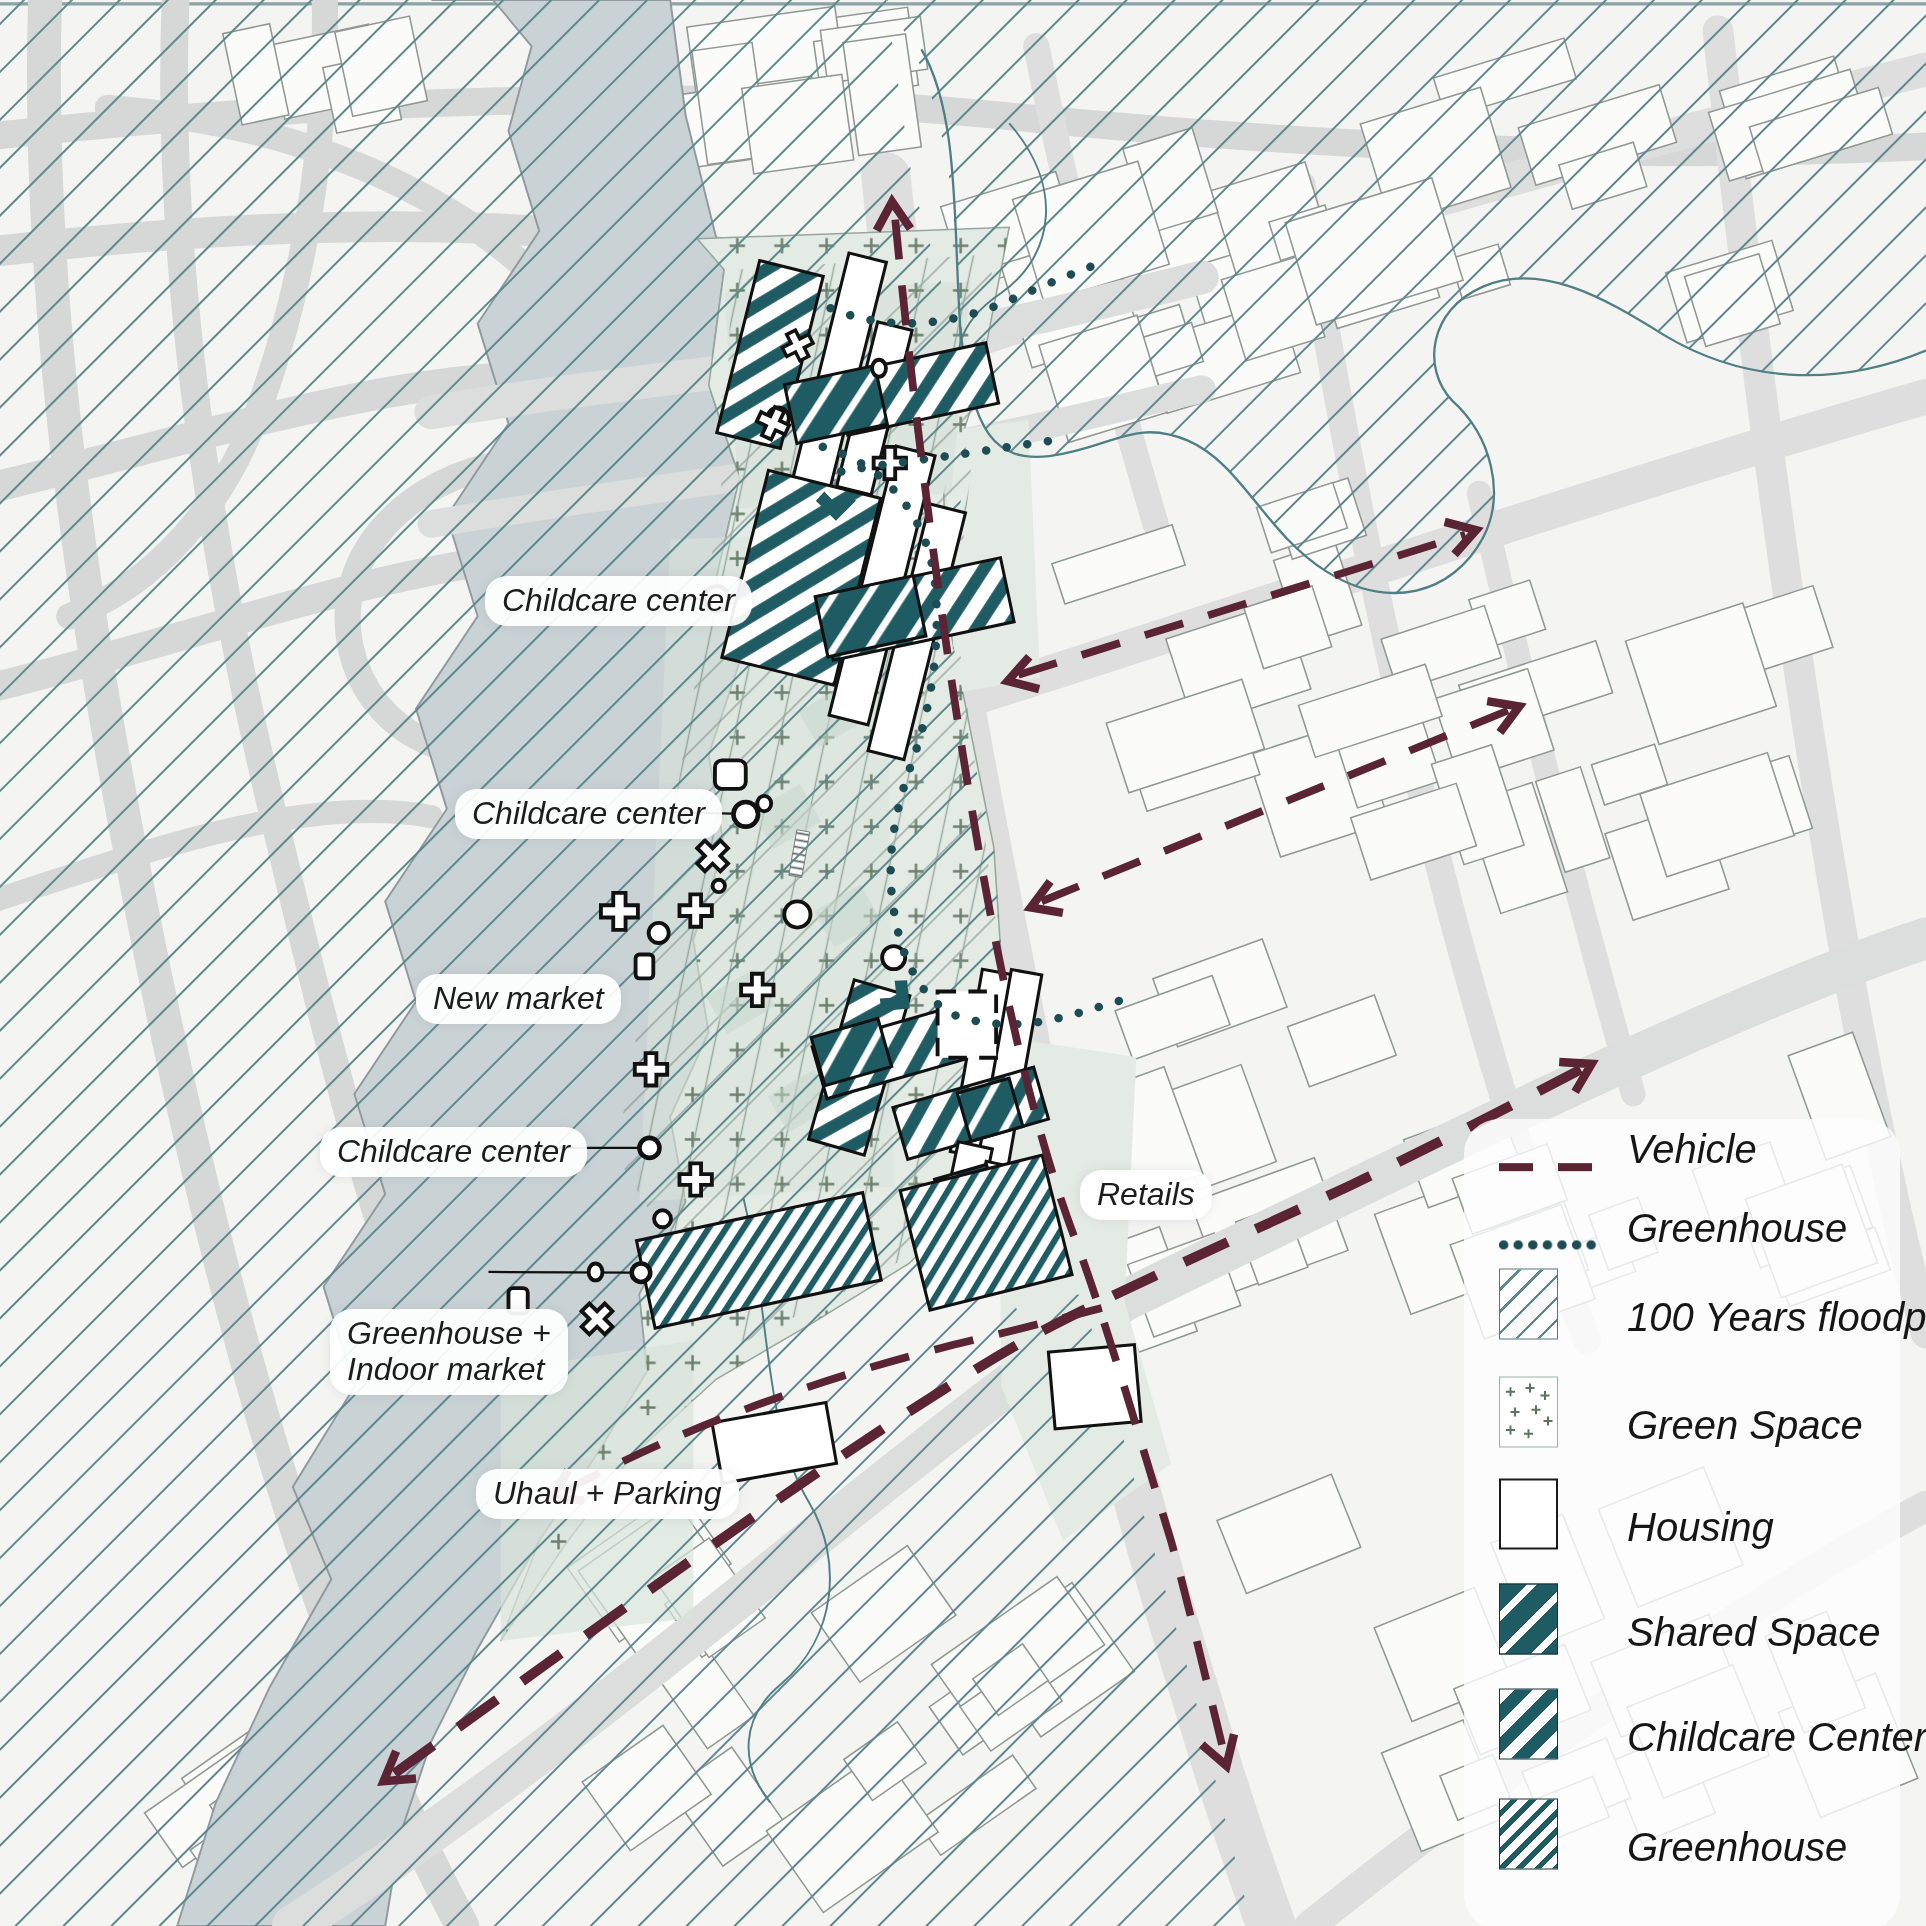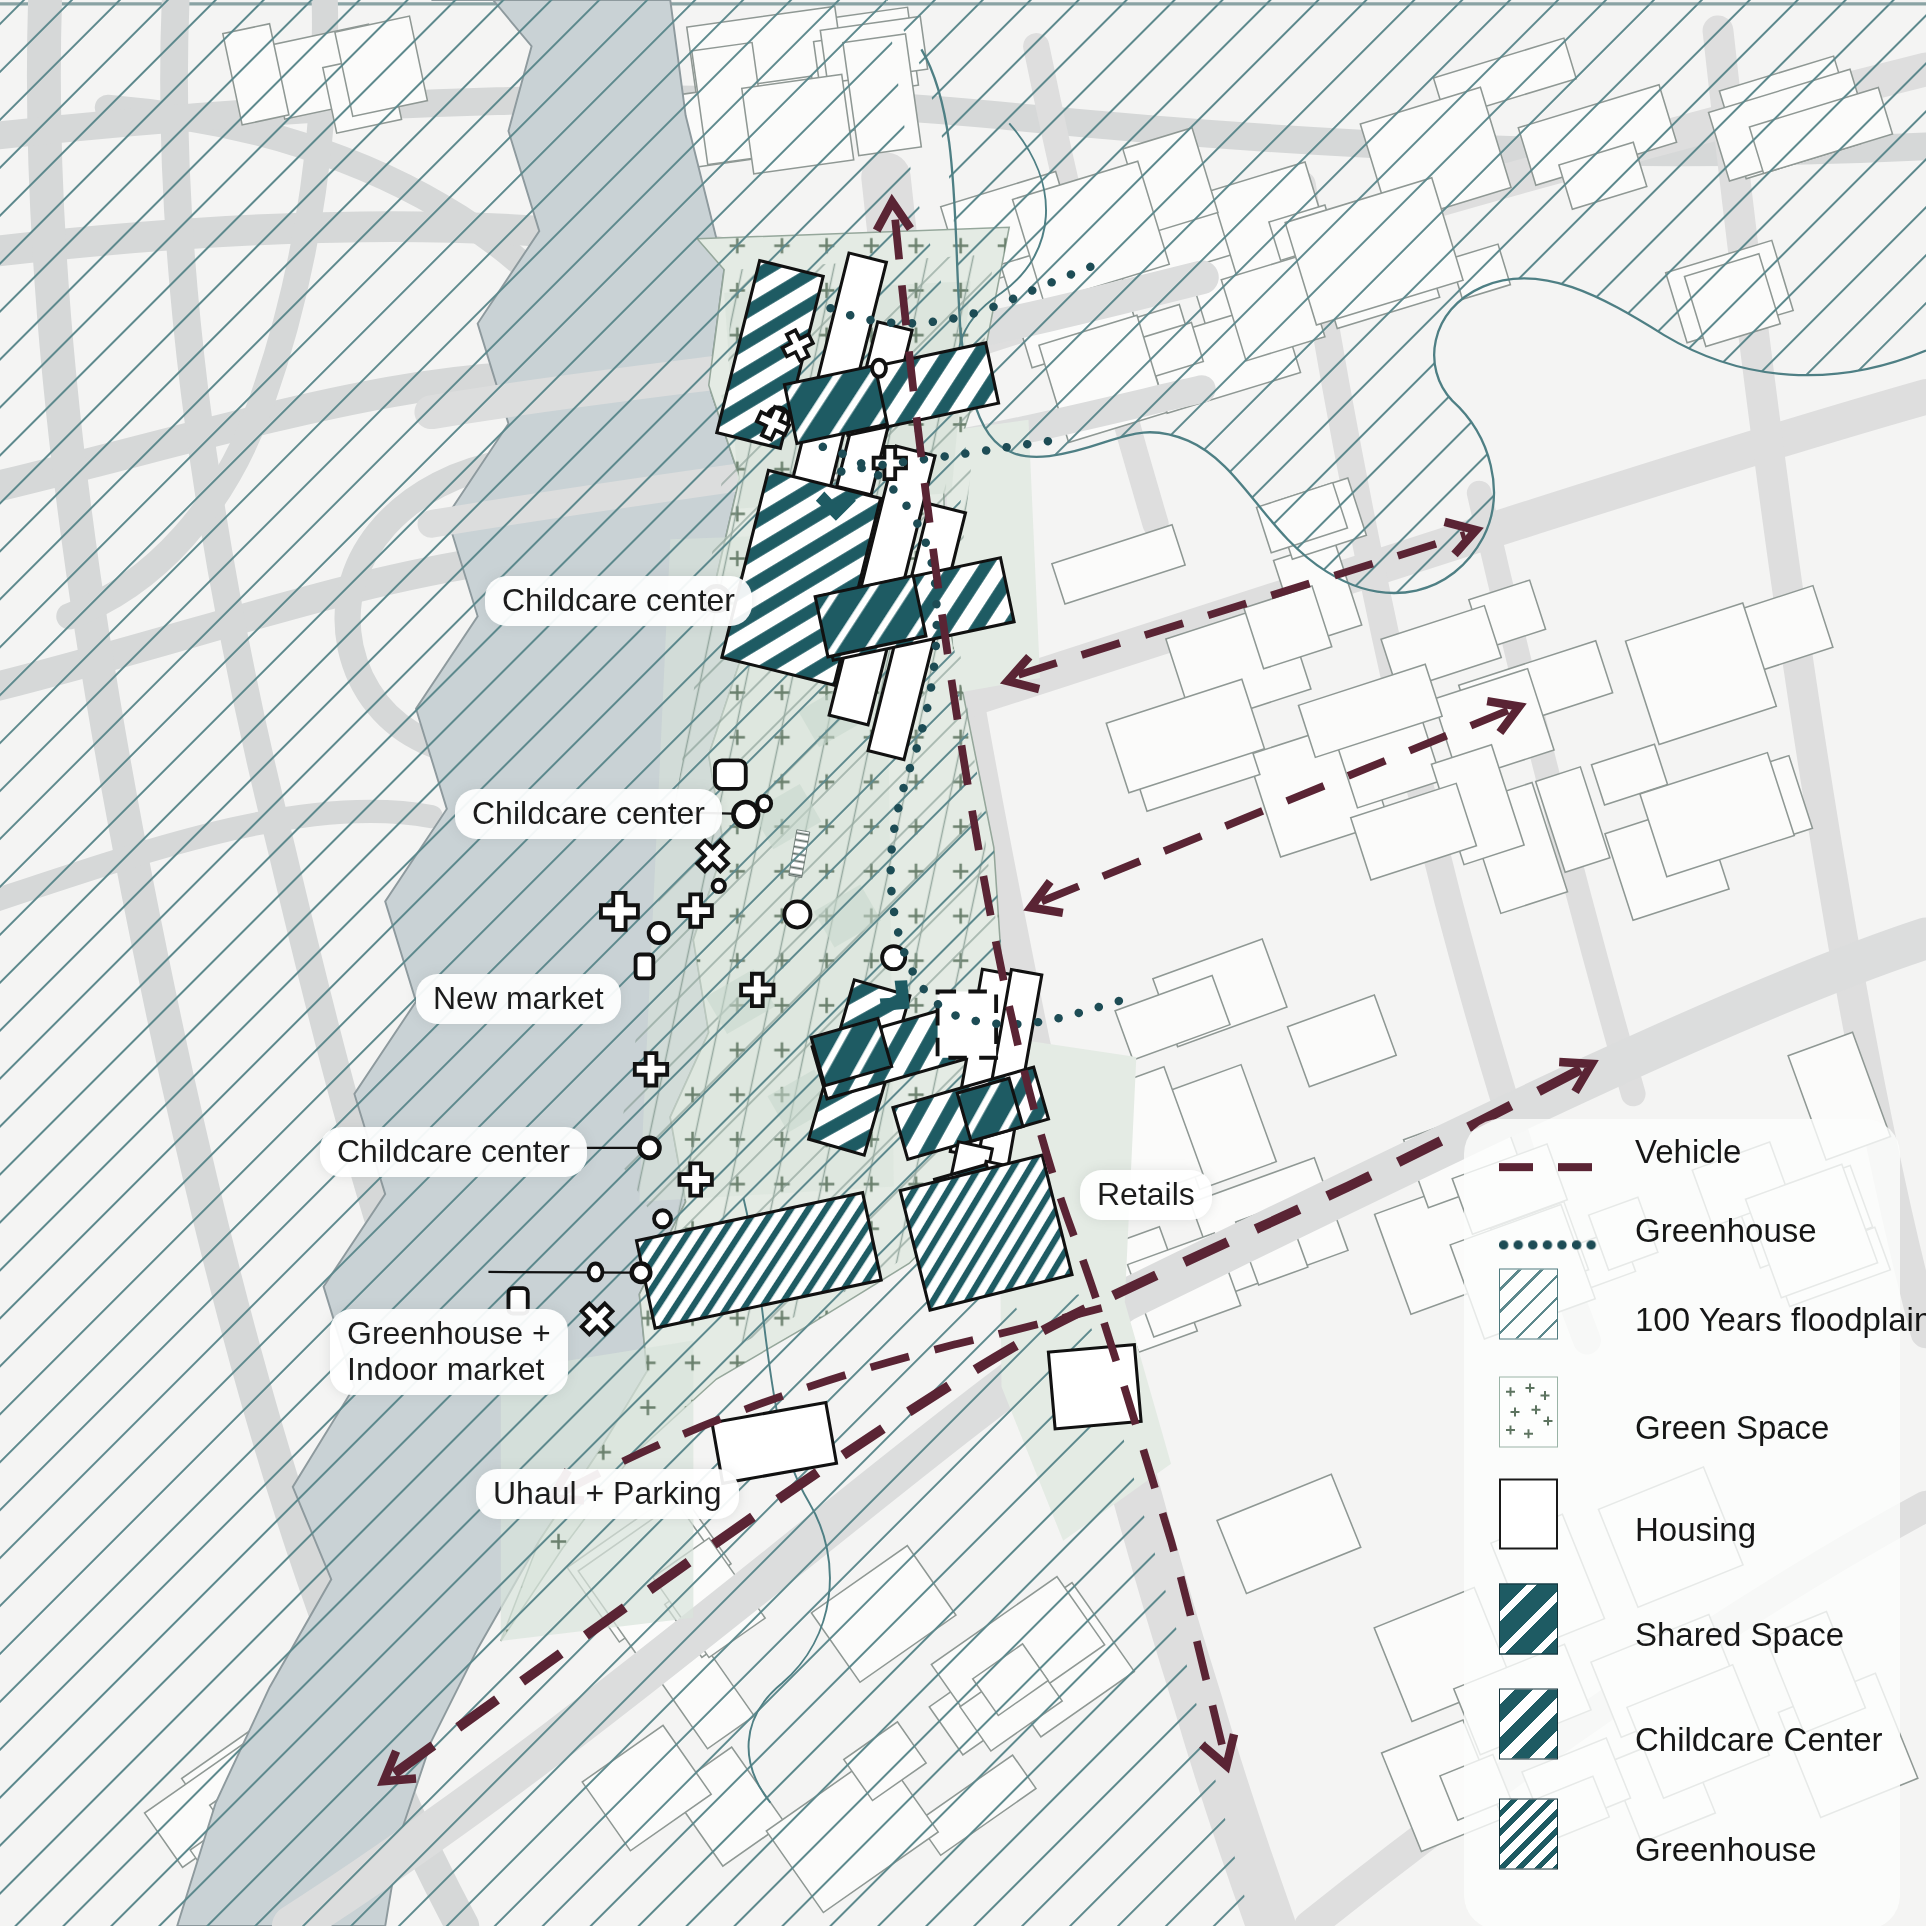--- a/index.html
+++ b/index.html
@@ -1,31 +1,31 @@
 <!DOCTYPE html>
 <html style="font-size:12.3px"><head>
 <meta charset="utf-8">
 <style>
   html,body{margin:0;padding:0;background:#f4f4f3;}
   #stage{position:relative;width:1926px;height:1926px;overflow:hidden;
-         font-family:"Liberation Sans","DejaVu Sans",sans-serif;}
+         font-family:"Liberation Sans","DejaVu Sans",sans-serif;font-style:italic;}
   #map-svg{position:absolute;left:0;top:0;width:1926px;height:1926px;display:block;}
 
   
   .pill{position:absolute;background:rgba(255,255,255,0.93);color:#1c1c1c;
         font-size:32px;line-height:1.12;padding:7px 17px;border-radius:21.6px;
         white-space:nowrap;box-shadow:0 0 10.8px rgba(120,130,128,0.18);}
   .pill.two-line{text-align:left;}
 
   
   #legend{position:absolute;left:1464px;top:1119px;width:436px;height:811px;
           background:rgba(253,254,253,0.80);border-radius:35px;}
   .lg-row{position:absolute;left:0;width:436px;height:0;display:flex;align-items:center;}
   .lg-sample-wrap{position:absolute;left:35px;width:108px;display:flex;justify-content:flex-start;align-items:center;}
-  .lg-label{position:absolute;left:163px;font-size:33px;color:#161616;white-space:nowrap;transform:translateY(-50%);margin-left:8px;}
+  .lg-label{position:absolute;left:163px;font-size:40px;color:#161616;white-space:nowrap;transform:translateY(-50%);}
   .sample-dash{width:102px;height:7.7px;transform:translateY(-50%);
       background:repeating-linear-gradient(90deg,#5a2434 0 34px,transparent 34px 59px);}
   .sample-dots{width:102px;height:9.2px;transform:translateY(-50%);
       background-image:radial-gradient(circle at 4.6px 4.6px,#1d4c55 4.2px,transparent 5.2px);
       background-size:14.6px 9.2px;background-repeat:repeat-x;}
   .swatch{width:59px;height:71px;transform:translateY(-50%);box-sizing:border-box;position:relative;}
   .swatch-flood{border:1.5px solid #4f7a7e;background:#fdfefd;}
   .swatch-flood::after{content:"";position:absolute;inset:0;
       background:repeating-linear-gradient(135deg,transparent 0 13px,#5d898d 13px 15.4px);}
   .swatch-green{border:1.5px solid #9ab3a6;background:#fdfefd;}

